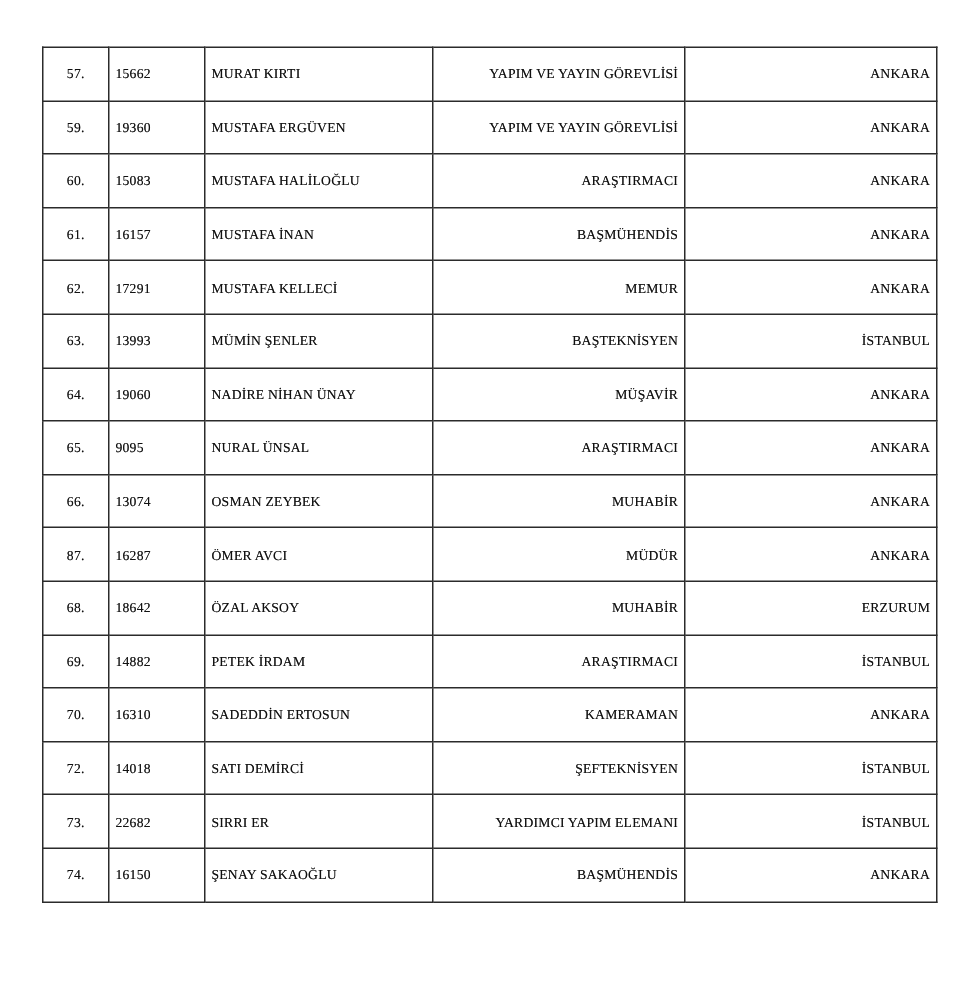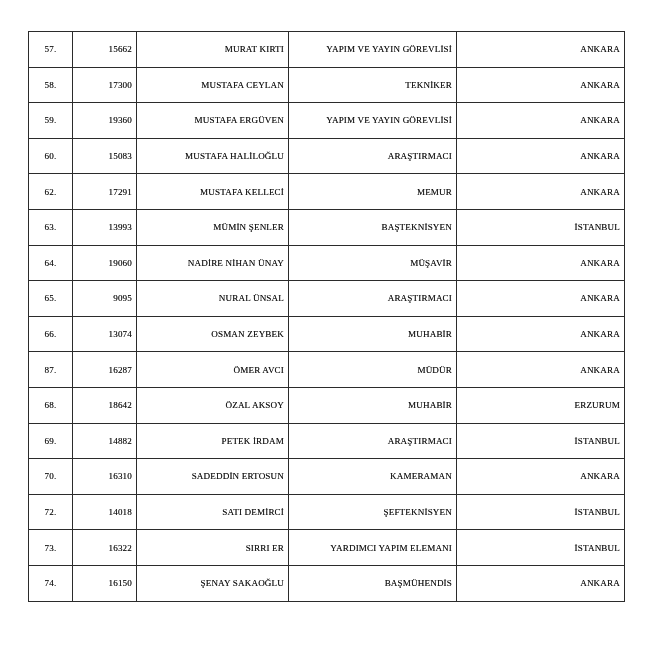--- a/index.html
+++ b/index.html
@@ -42,25 +42,25 @@
   col.c-sicil { width: 64px; }
   col.c-ad    { width: 152px; }
   col.c-unvan { width: 168px; }
   col.c-il    { width: 168px; }
 
   .cell-no {
     text-align: center;
     font-size: 9px;
   }
   .cell-sicil {
-    text-align: right;
+    text-align: left;
     font-size: 9px;
   }
   .cell-ad {
-    text-align: right;
+    text-align: left;
     padding-left: 6px;
     font-size: 9.1px;
   }
   .cell-unvan {
     text-align: right;
     font-size: 8.7px;
   }
   .cell-il {
     text-align: right;
     font-size: 8.7px;
@@ -84,38 +84,38 @@
     </colgroup>
     <tbody>
         <tr>
           <td class="cell-no">57.</td>
           <td class="cell-sicil">15662</td>
           <td class="cell-ad">MURAT KIRTI</td>
           <td class="cell-unvan">YAPIM VE YAYIN GÖREVLİSİ</td>
           <td class="cell-il">ANKARA</td>
         </tr>
         <tr>
-          <td class="cell-no">58.</td>
-          <td class="cell-sicil">17300</td>
-          <td class="cell-ad">MUSTAFA CEYLAN</td>
-          <td class="cell-unvan">TEKNİKER</td>
-          <td class="cell-il">ANKARA</td>
-        </tr>
-        <tr>
           <td class="cell-no">59.</td>
           <td class="cell-sicil">19360</td>
           <td class="cell-ad">MUSTAFA ERGÜVEN</td>
           <td class="cell-unvan">YAPIM VE YAYIN GÖREVLİSİ</td>
           <td class="cell-il">ANKARA</td>
         </tr>
         <tr>
           <td class="cell-no">60.</td>
           <td class="cell-sicil">15083</td>
           <td class="cell-ad">MUSTAFA HALİLOĞLU</td>
           <td class="cell-unvan">ARAŞTIRMACI</td>
+          <td class="cell-il">ANKARA</td>
+        </tr>
+        <tr>
+          <td class="cell-no">61.</td>
+          <td class="cell-sicil">16157</td>
+          <td class="cell-ad">MUSTAFA İNAN</td>
+          <td class="cell-unvan">BAŞMÜHENDİS</td>
           <td class="cell-il">ANKARA</td>
         </tr>
         <tr>
           <td class="cell-no">62.</td>
           <td class="cell-sicil">17291</td>
           <td class="cell-ad">MUSTAFA KELLECİ</td>
           <td class="cell-unvan">MEMUR</td>
           <td class="cell-il">ANKARA</td>
         </tr>
         <tr>
@@ -176,21 +176,21 @@
         </tr>
         <tr>
           <td class="cell-no">72.</td>
           <td class="cell-sicil">14018</td>
           <td class="cell-ad">SATI DEMİRCİ</td>
           <td class="cell-unvan">ŞEFTEKNİSYEN</td>
           <td class="cell-il">İSTANBUL</td>
         </tr>
         <tr>
           <td class="cell-no">73.</td>
-          <td class="cell-sicil">16322</td>
+          <td class="cell-sicil">22682</td>
           <td class="cell-ad">SIRRI ER</td>
           <td class="cell-unvan">YARDIMCI YAPIM ELEMANI</td>
           <td class="cell-il">İSTANBUL</td>
         </tr>
         <tr>
           <td class="cell-no">74.</td>
           <td class="cell-sicil">16150</td>
           <td class="cell-ad">ŞENAY SAKAOĞLU</td>
           <td class="cell-unvan">BAŞMÜHENDİS</td>
           <td class="cell-il">ANKARA</td>

